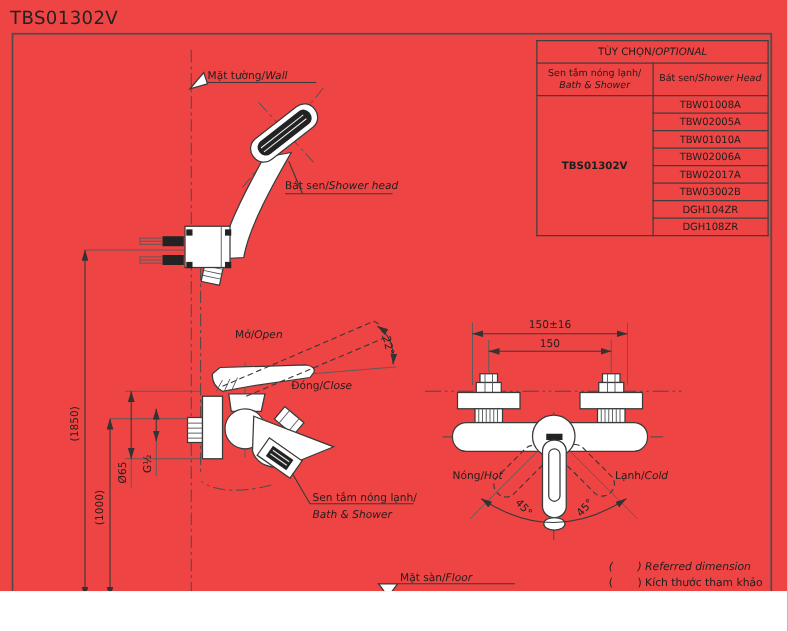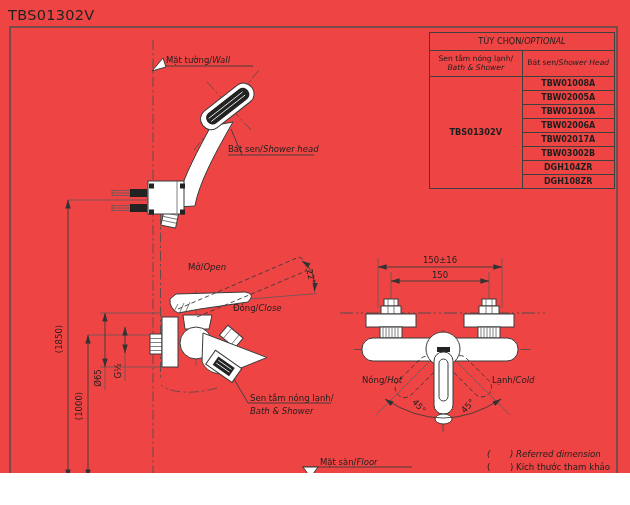--- a/index.html
+++ b/index.html
@@ -16,21 +16,21 @@
   .cl{stroke:#4a4a4a;stroke-width:.8;fill:none;stroke-dasharray:10 3 2.5 3;}
   .cl2{stroke:#4a4a4a;stroke-width:.9;fill:none;stroke-dasharray:13 3 2 3 2 3;}
   .dash{stroke:#3a3a3a;stroke-width:.9;fill:none;stroke-dasharray:4.5 2.8;}
   .dark{fill:#232323;stroke:none;}
   
   #option-table{position:absolute;left:429px;top:32px;width:186px;border-collapse:collapse;table-layout:fixed;}
   #option-table td{border:1px solid #3f3f3f;text-align:center;vertical-align:middle;
                    font-size:8px;color:#1e1e1e;padding:0;line-height:1.15;}
   #option-table .hdr{height:17px;font-size:8.2px;}
   #option-table .colhdr{height:25px;font-size:7.6px;}
-  #option-table .part{height:13px;font-weight:bold;font-size:8px;}
+  #option-table .part{height:13px;font-weight:normal;font-size:8px;}
   #option-table .model{font-weight:bold;font-size:8.2px;}
   
   #footnote{position:absolute;left:487px;top:448px;font-size:8.6px;color:#1e1e1e;line-height:12.5px;}
   #footnote .po{display:inline-block;width:23px;}
   #footnote .ln{white-space:nowrap;}
 </style>
 </head>
 <body>
 
 <div id="stage">

